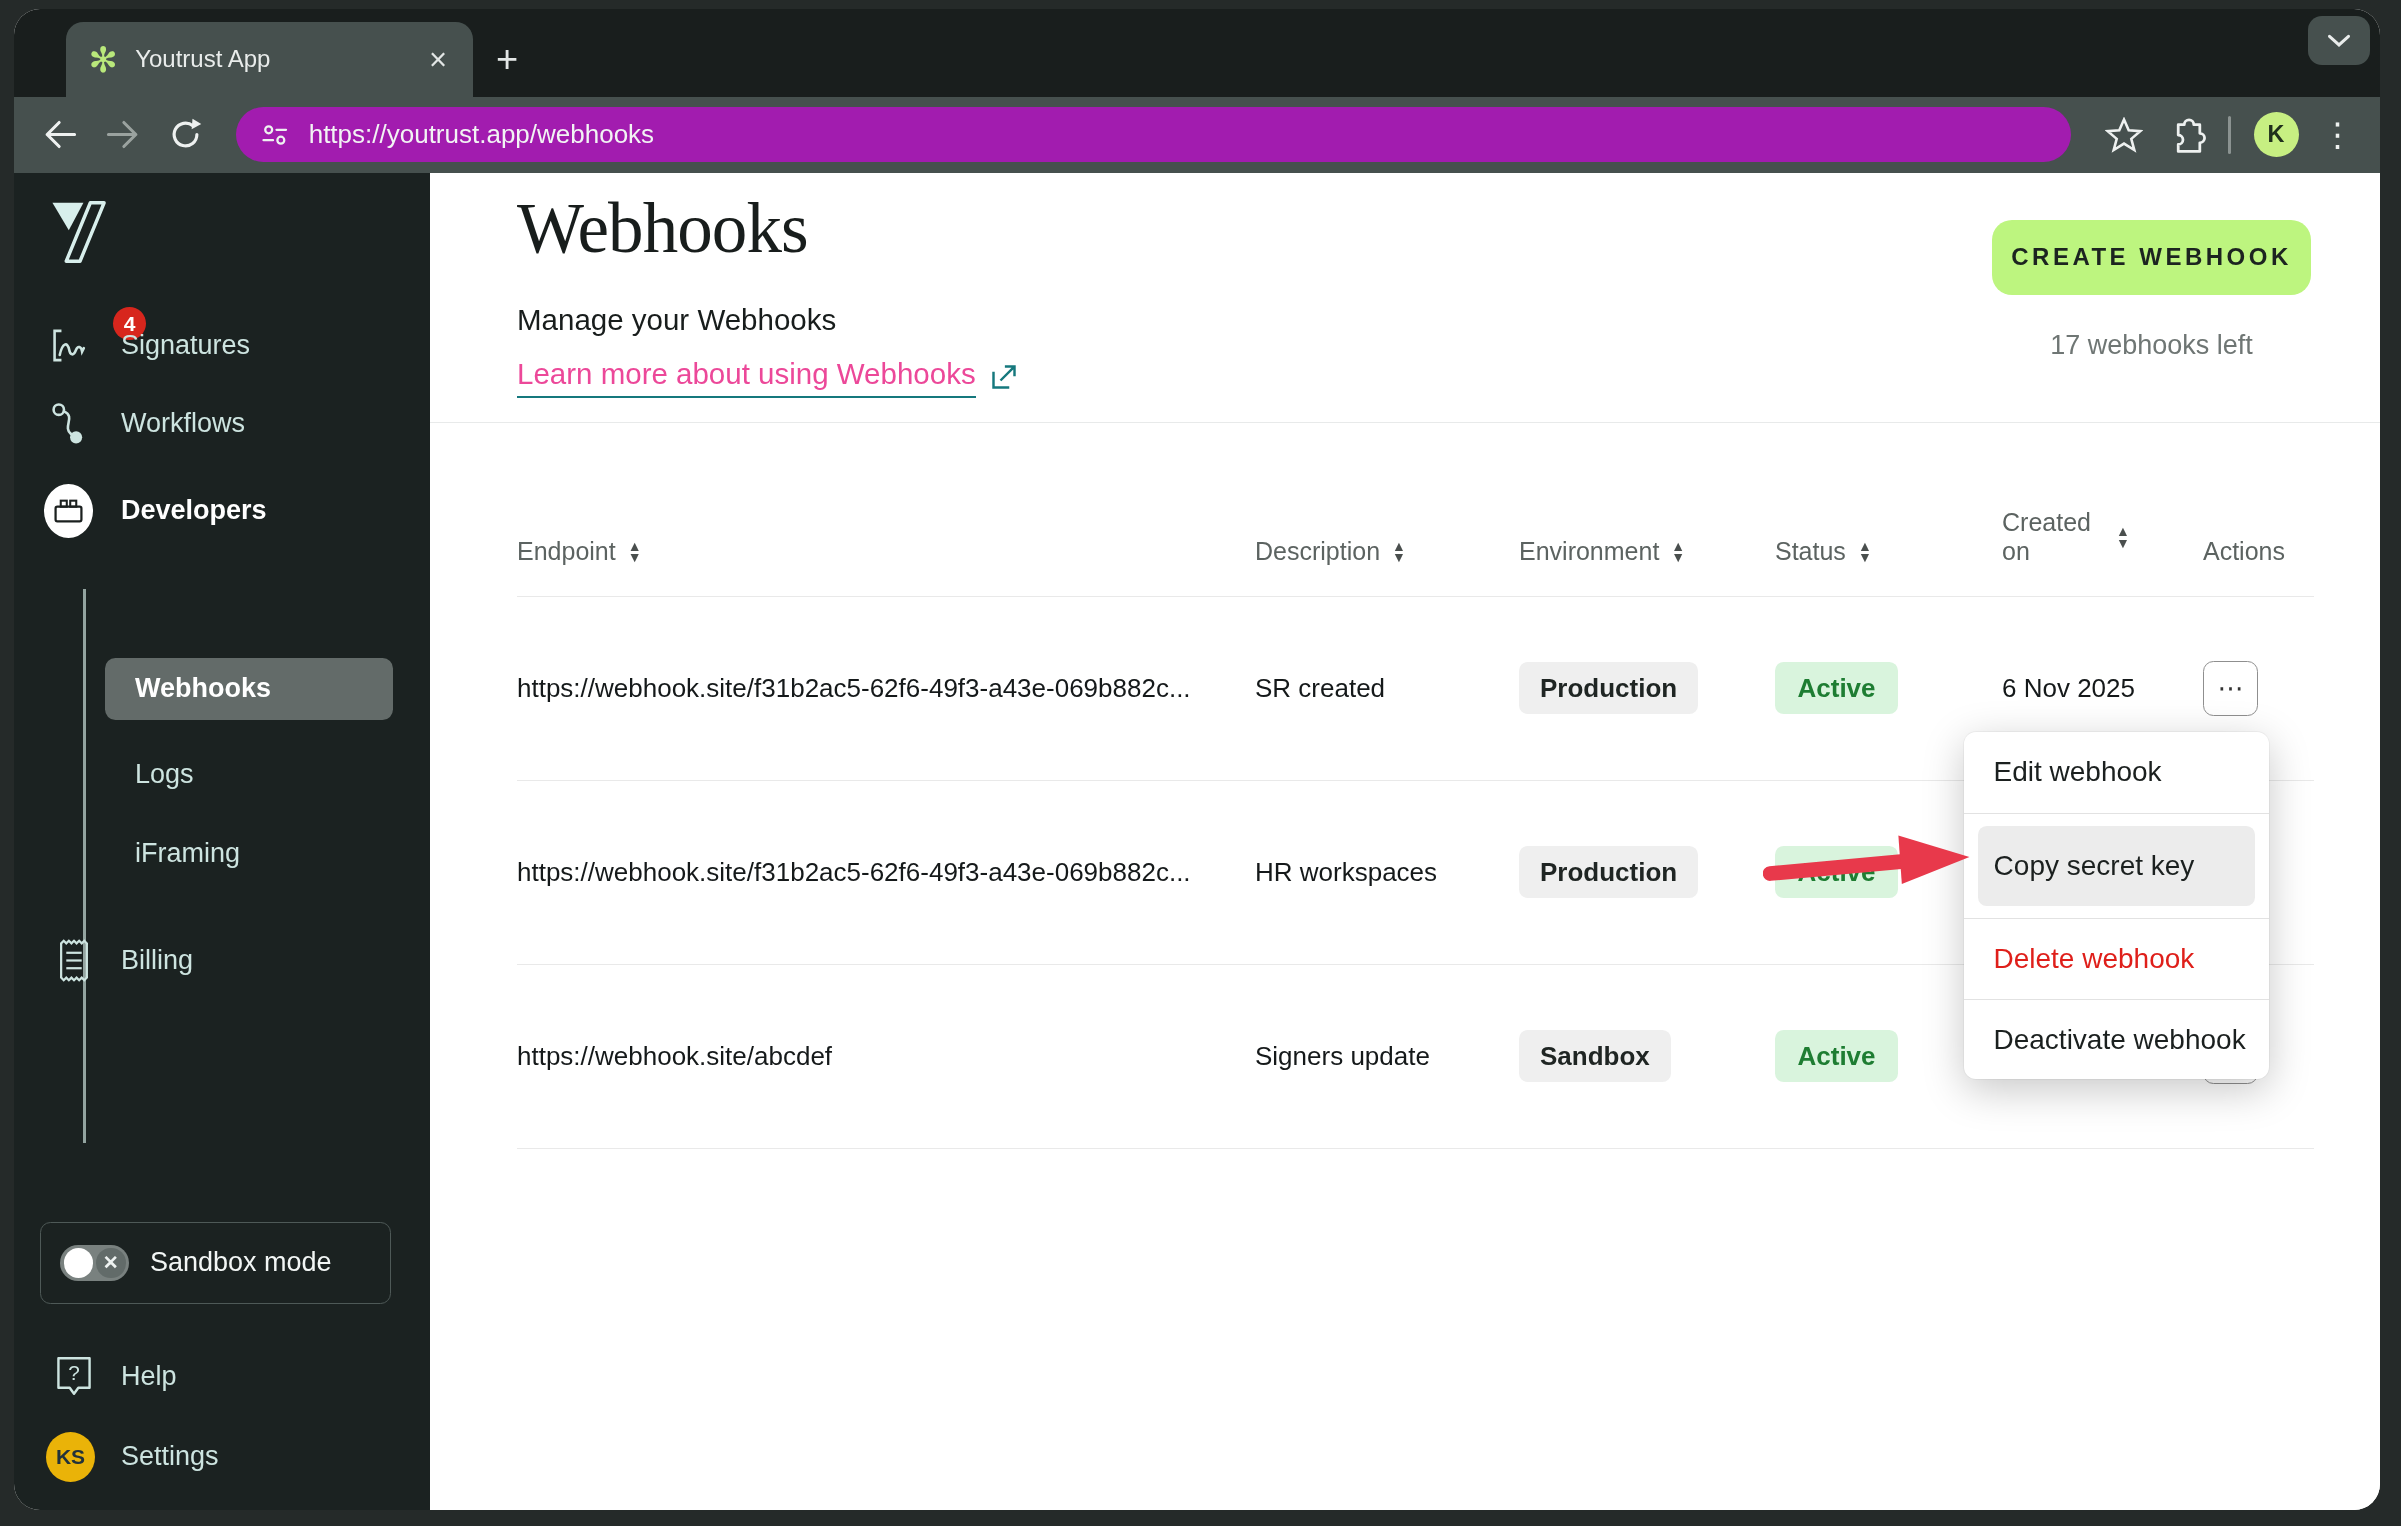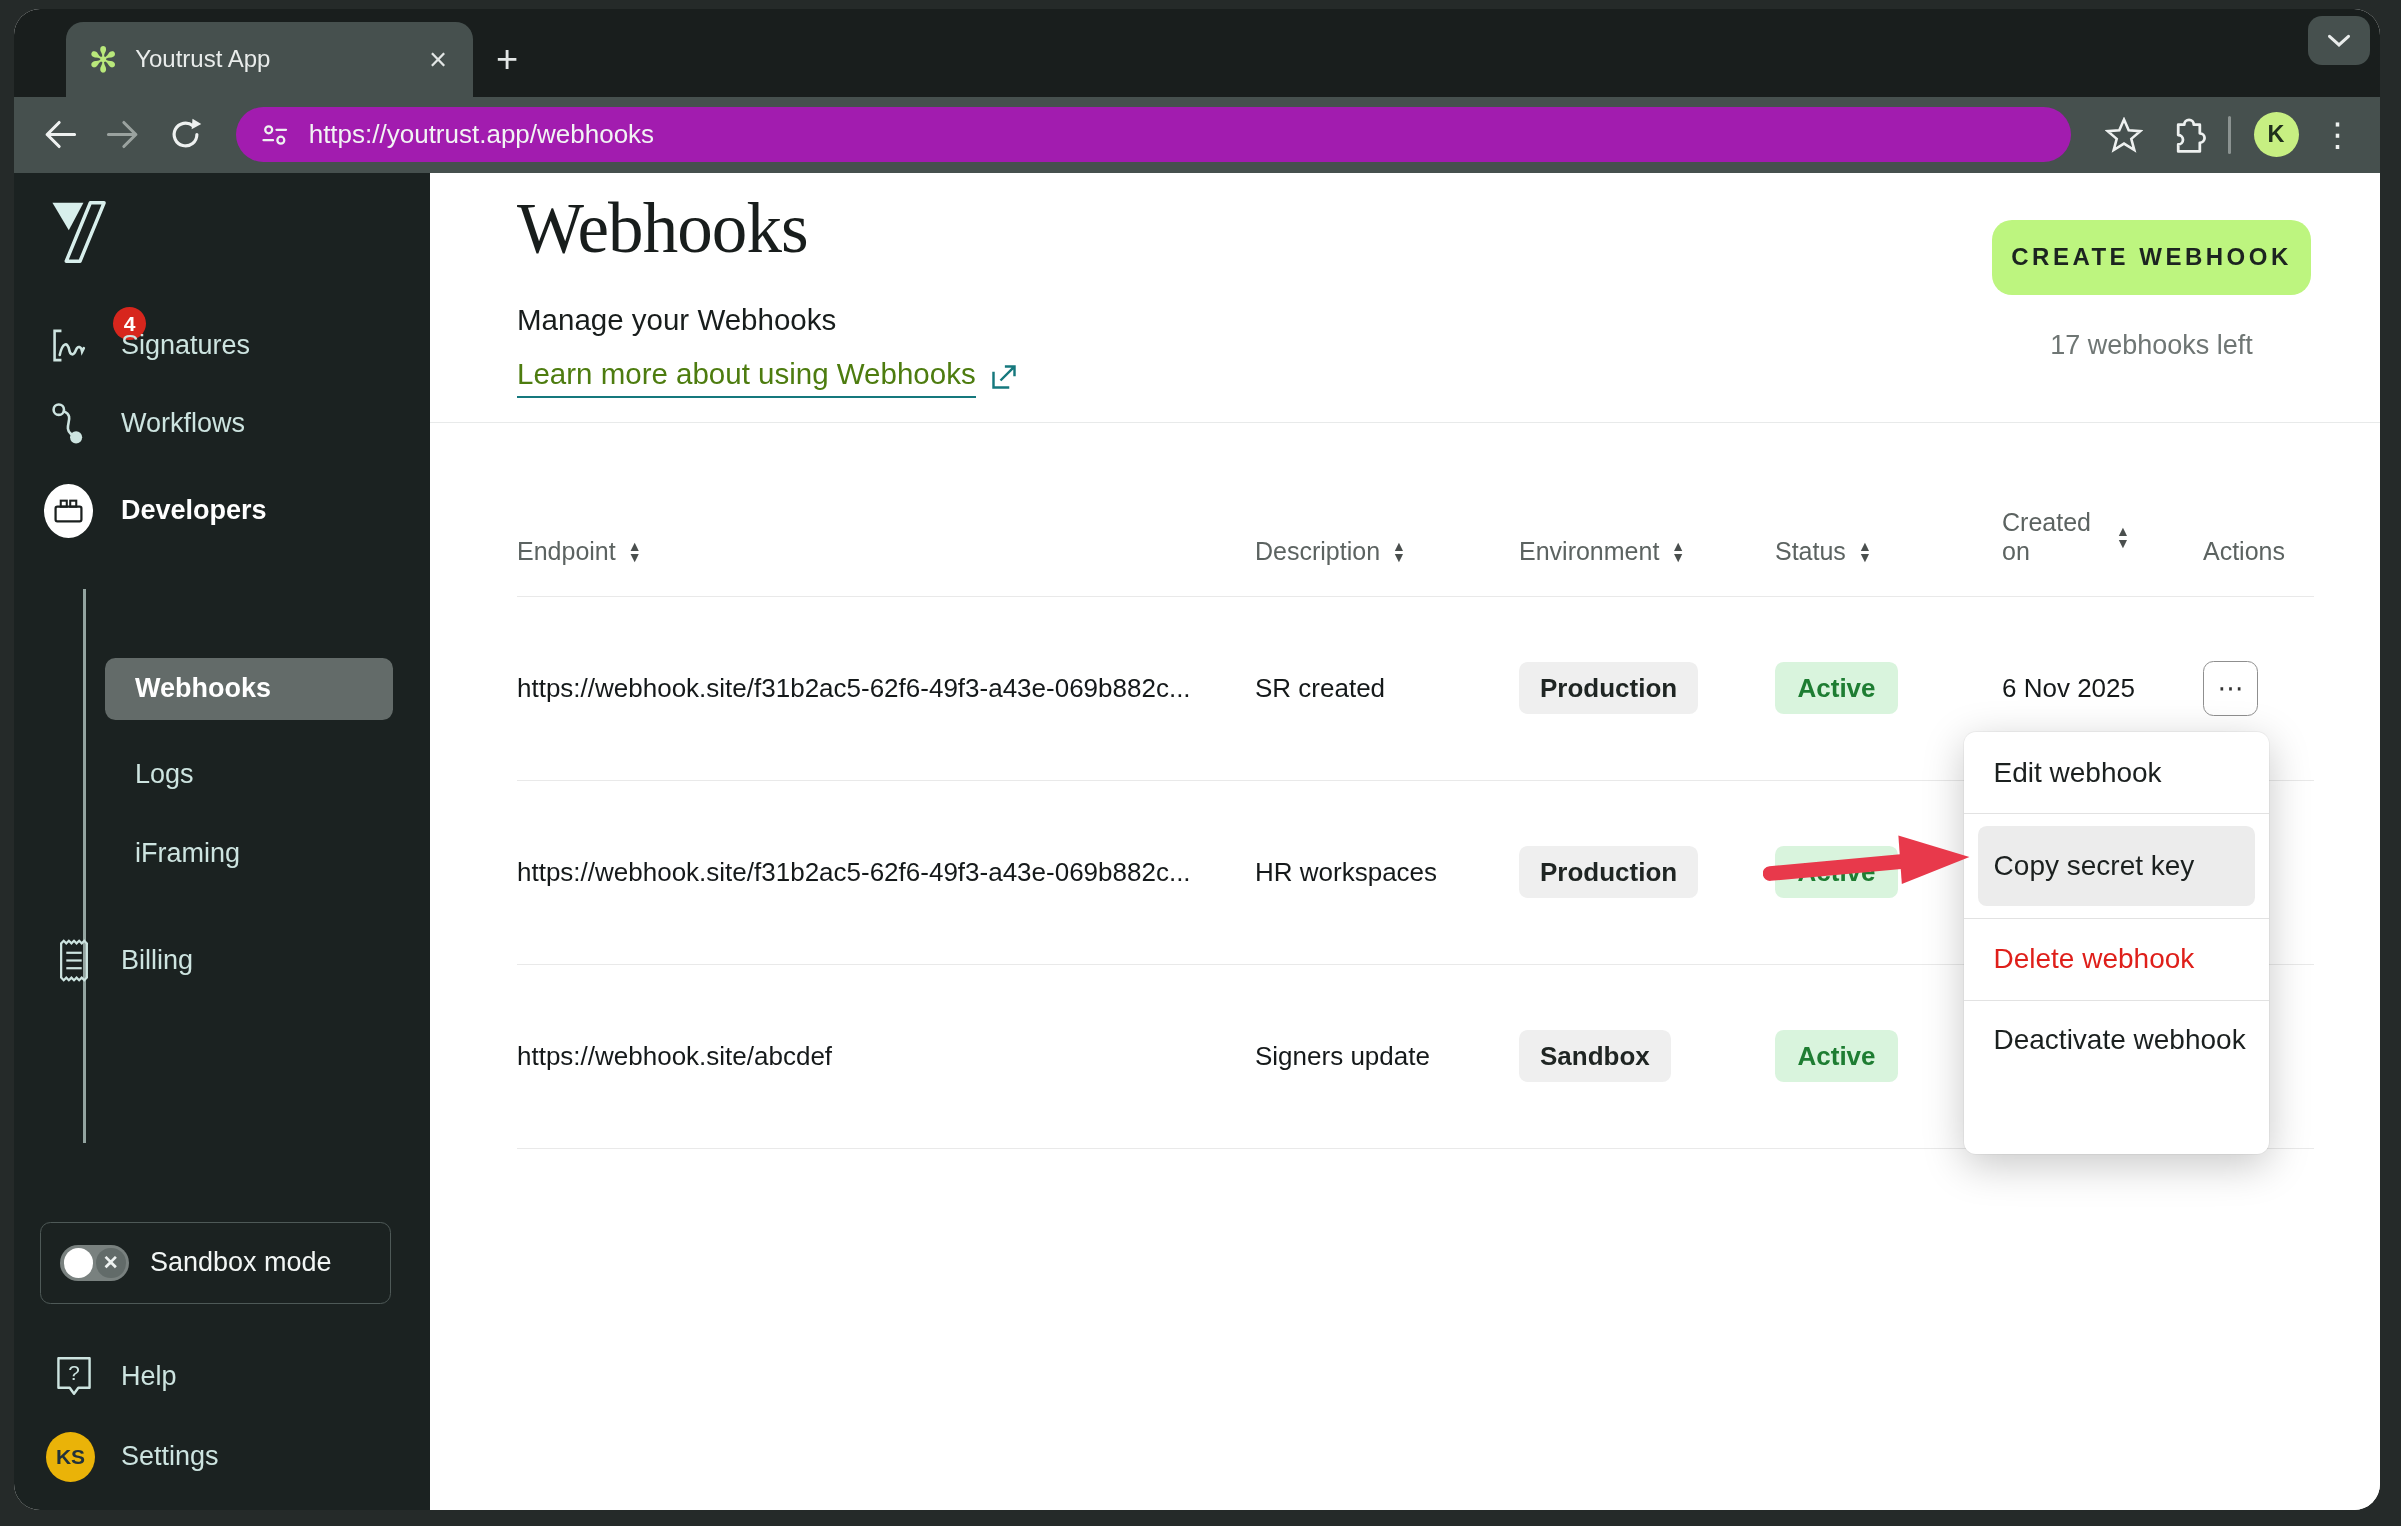--- a/index.html
+++ b/index.html
@@ -62,21 +62,21 @@
 
   .avatar-ks { width:50px; height:50px; border-radius:50%; background:#eab308; color:#22323b;
                font-size:21px; font-weight:700; display:flex; align-items:center; justify-content:center; }
 
   
   .main { flex:1; background:#fff; position:relative; }
   .page-title { position:absolute; left:87px; top:15.6px; font-family:"Liberation Serif", serif;
                 font-weight:400; font-size:71px; color:#181d1c; letter-spacing:-0.9px; }
   .page-sub { position:absolute; left:87px; top:130px; font-size:29.5px; color:#181d1c; }
   .learn-link { position:absolute; left:87px; top:184px; display:flex; align-items:center; gap:14px; }
-  .learn-link span { font-size:29.5px; color:#4d7c0f; border-bottom:2.6px solid #15787d; padding-bottom:5.2px; }
+  .learn-link span { font-size:29.5px; color:#ec4899; border-bottom:2.6px solid #15787d; padding-bottom:5.2px; }
   .create-col { position:absolute; right:69px; top:47px; width:319px; text-align:center; }
   .create-btn { width:319px; height:75px; background:#bdf57f; border:none; border-radius:20px;
                 font-family:"Liberation Sans", sans-serif; font-size:24px; font-weight:700;
                 letter-spacing:3.5px; color:#1c2420; }
   .quota { margin-top:35px; font-size:27px; color:#6f7674; }
   .main-divider { position:absolute; left:0; right:0; top:249px; height:1.7px; background:#e8eaea; }
 
   .table { position:absolute; left:87px; right:66px; top:249px; }
   .tr { display:grid; grid-template-columns:738px 264px 256px 227px 201px 1fr; align-items:center; }
   .thead { height:175px; align-items:end; border-bottom:1.7px solid #e9e9e9; }
@@ -87,21 +87,21 @@
   .row { height:184px; border-bottom:1.7px solid #e9e9e9; }
   .cell { font-size:26px; color:#15191a; padding-right:17.3px; }
   .badge-gray { display:inline-block; background:#efefef; color:#1f2523; font-weight:700;
                 font-size:26px; padding:10.4px 21px; border-radius:8.7px; }
   .badge-green { display:inline-block; background:#d9f4dd; color:#1e7d32; font-weight:700;
                  font-size:26px; padding:10.4px 22.5px; border-radius:8.7px; }
   .act-btn { width:55px; height:55px; border:1.7px solid #8f8f8f; border-radius:10.4px; background:#fff;
              color:#333; font-size:26px; display:flex; align-items:center; justify-content:center; }
 
   
-  .menu { position:absolute; left:1964px; top:732px; width:305px; height:422px; background:#fff;
+  .menu { position:absolute; left:1964px; top:732px; width:305px; height:347px; background:#fff;
           border-radius:12px; box-shadow:0 10.4px 42px rgba(0,0,0,.22), 0 0 0 0.9px rgba(0,0,0,.04);
           z-index:50; display:flex; flex-direction:column; }
   .menu-item { height:81px; display:flex; align-items:center; padding-left:29.5px; font-size:28px; color:#1b201f; }
   .menu-div { height:0.9px; background:#e2e2e2; margin:0 0; }
   .menu-high-wrap { padding:12px 14px; }
   .menu-high { height:80px; background:#ececec; border-radius:8.7px; display:flex; align-items:center;
                padding-left:15.6px; font-size:28px; color:#1b201f; }
   .menu-danger { color:#df1f1a; }
   .menu-last { height:79px; }
   .arrow-svg { position:absolute; left:1763px; top:825px; z-index:60; }

